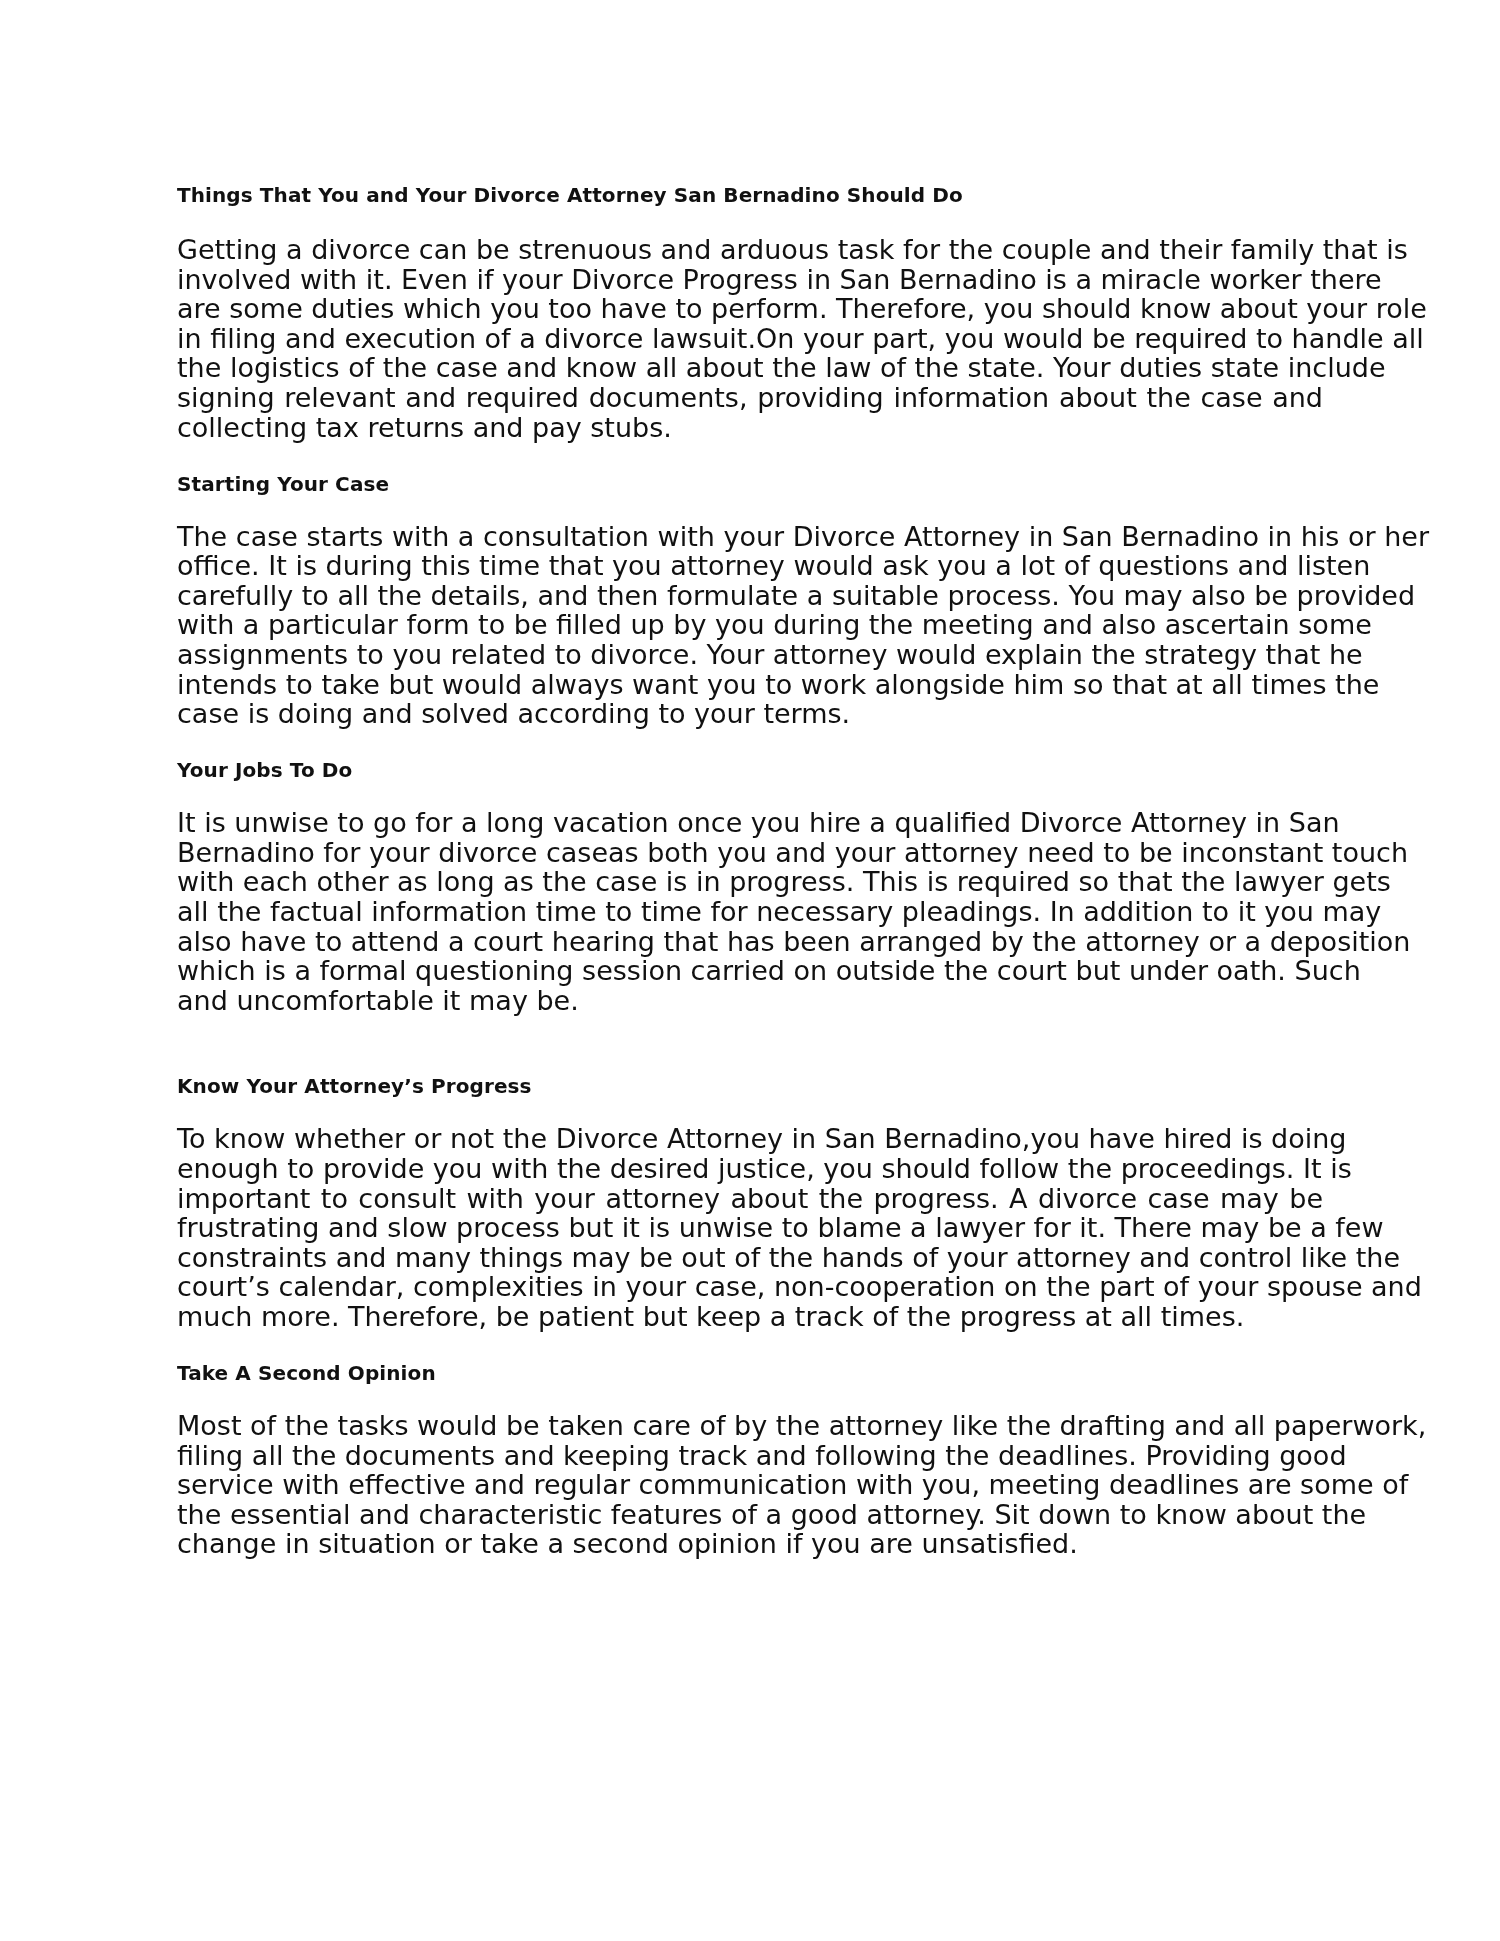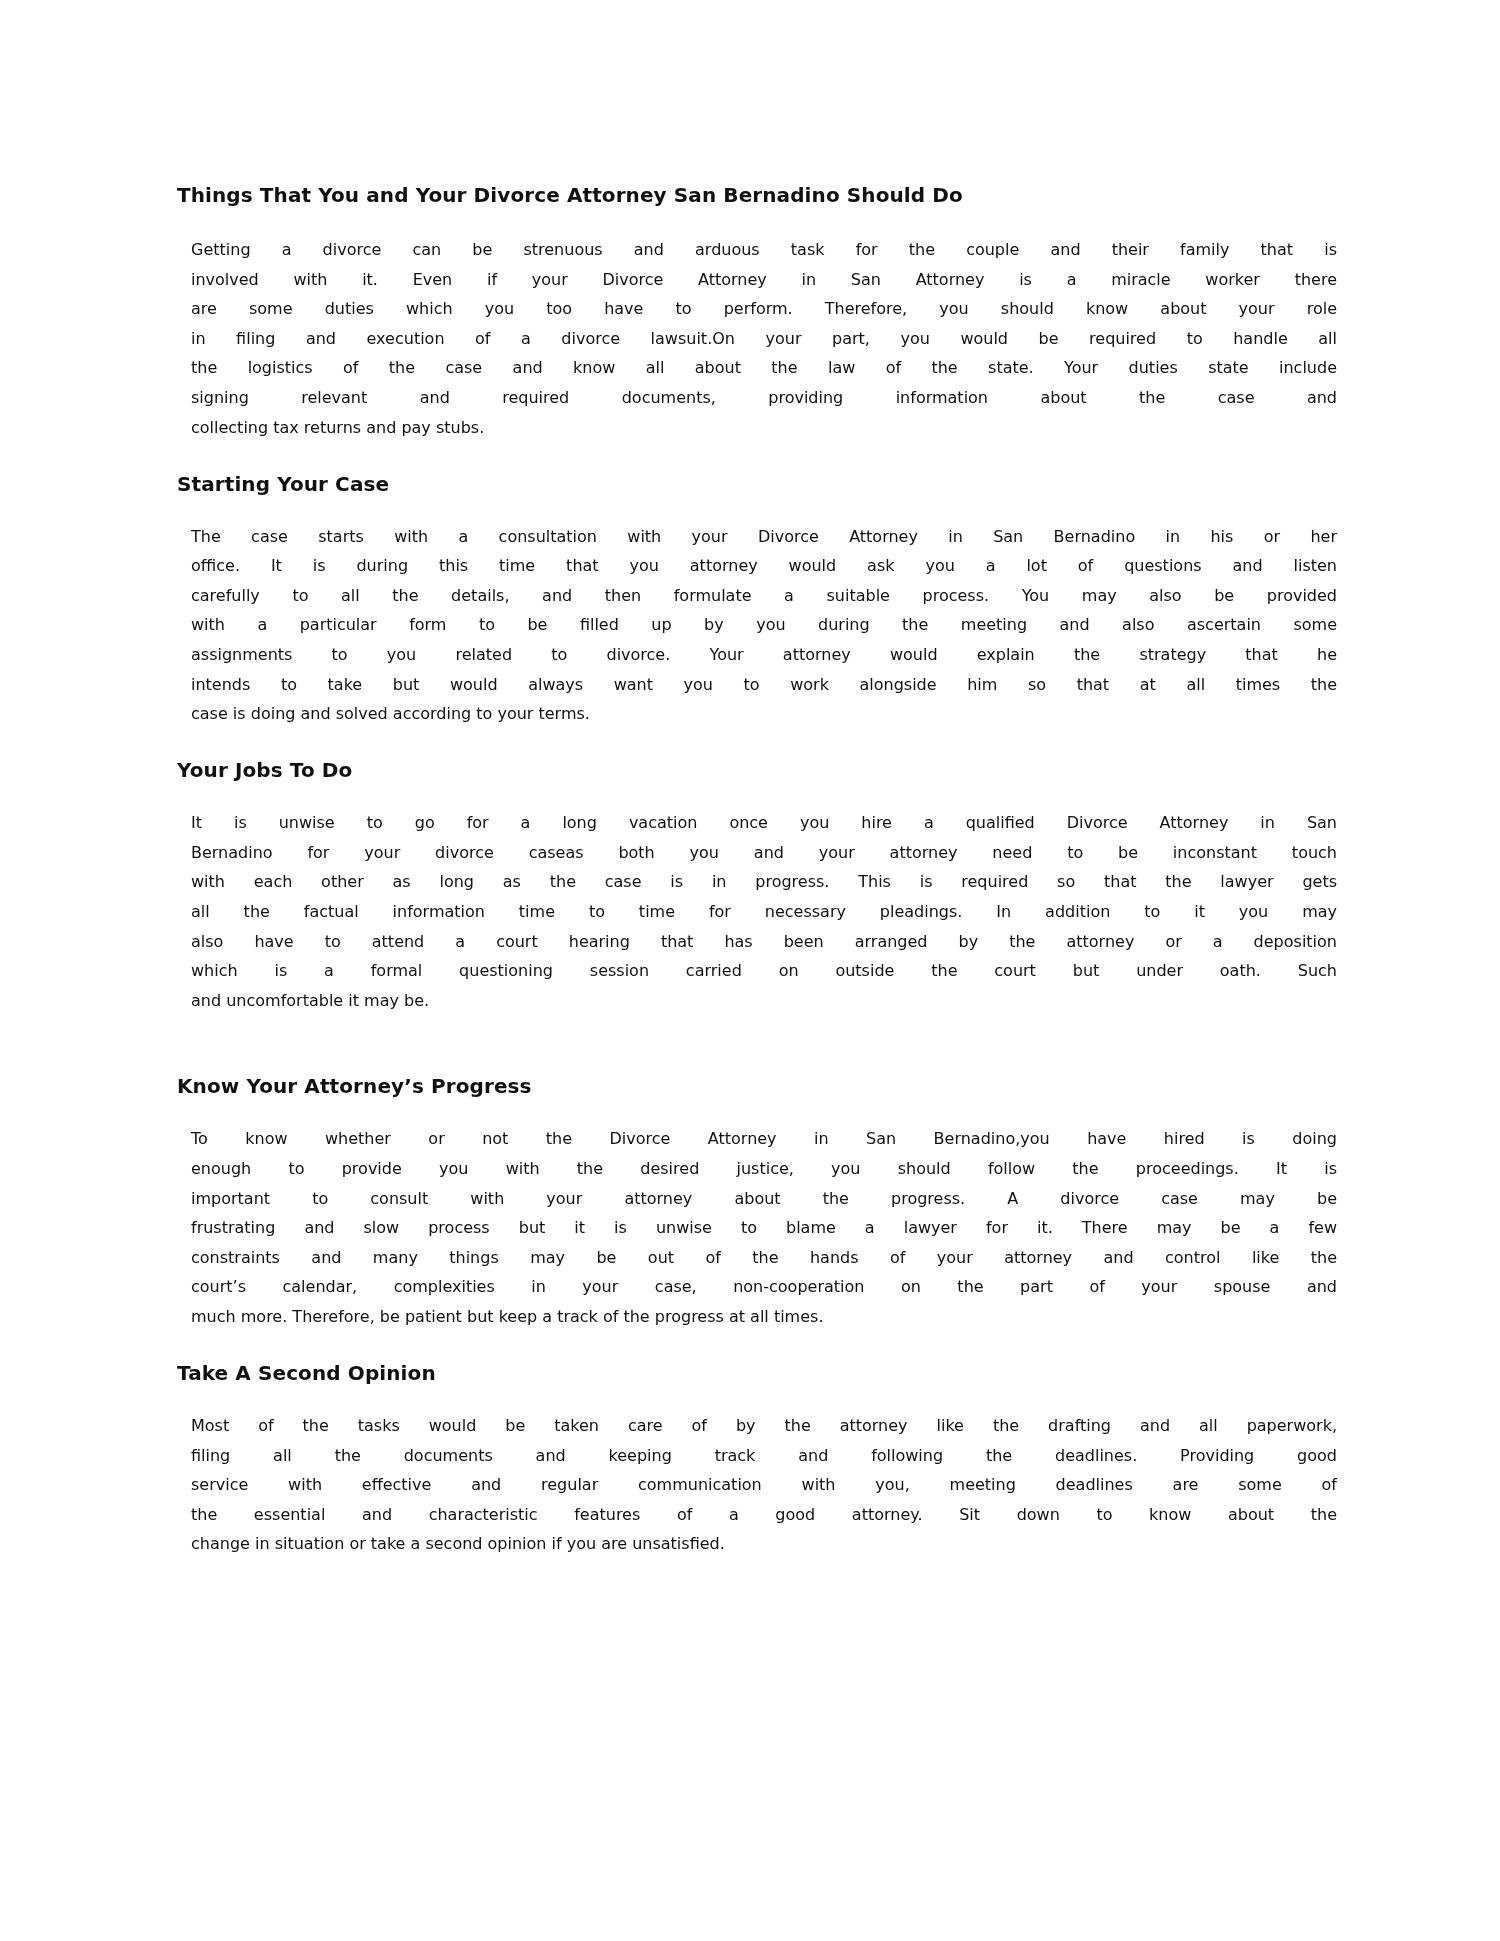--- a/index.html
+++ b/index.html
@@ -26,24 +26,24 @@
     left: 0;
     margin: 0;
     font-weight: bold;
     font-size: 20px;
     line-height: 30px;
     white-space: nowrap;
     letter-spacing: 0.1px;
   }
   .para {
     position: absolute;
-    left: 14px;
+    left: 0;
     width: 1146px;
     margin: 0;
-    font-size: 16px;
+    font-size: 27px;
     line-height: 29.6px;
   }
   .line {
     display: block;
     height: 29.6px;
     white-space: nowrap;
     text-align: justify;
     text-align-last: justify;
   }
   .line.last {
@@ -52,21 +52,21 @@
 </style>
 </head>
 <body>
 
 <div class="page">
   <h1 class="title" style="top: 180px;">Things That You and Your Divorce Attorney San Bernadino Should Do</h1>
 
   <div id="content">
       <div class="para" style="top: 235px;">
         <span class="line">Getting a divorce can be strenuous and arduous task for the couple and their family that is</span>
-        <span class="line">involved with it. Even if your Divorce Attorney in San Attorney is a miracle worker there</span>
+        <span class="line">involved with it. Even if your Divorce Progress in San Bernadino is a miracle worker there</span>
         <span class="line">are some duties which you too have to perform. Therefore, you should know about your role</span>
         <span class="line">in filing and execution of a divorce lawsuit.On your part, you would be required to handle all</span>
         <span class="line">the logistics of the case and know all about the law of the state. Your duties state include</span>
         <span class="line">signing relevant and required documents, providing information about the case and</span>
         <span class="line last">collecting tax returns and pay stubs.</span>
       </div>
       <h2 class="heading" style="top: 468.6px;">Starting Your Case</h2>
       <div class="para" style="top: 521.6px;">
         <span class="line">The case starts with a consultation with your Divorce Attorney in San Bernadino in his or her</span>
         <span class="line">office. It is during this time that you attorney would ask you a lot of questions and listen</span>

